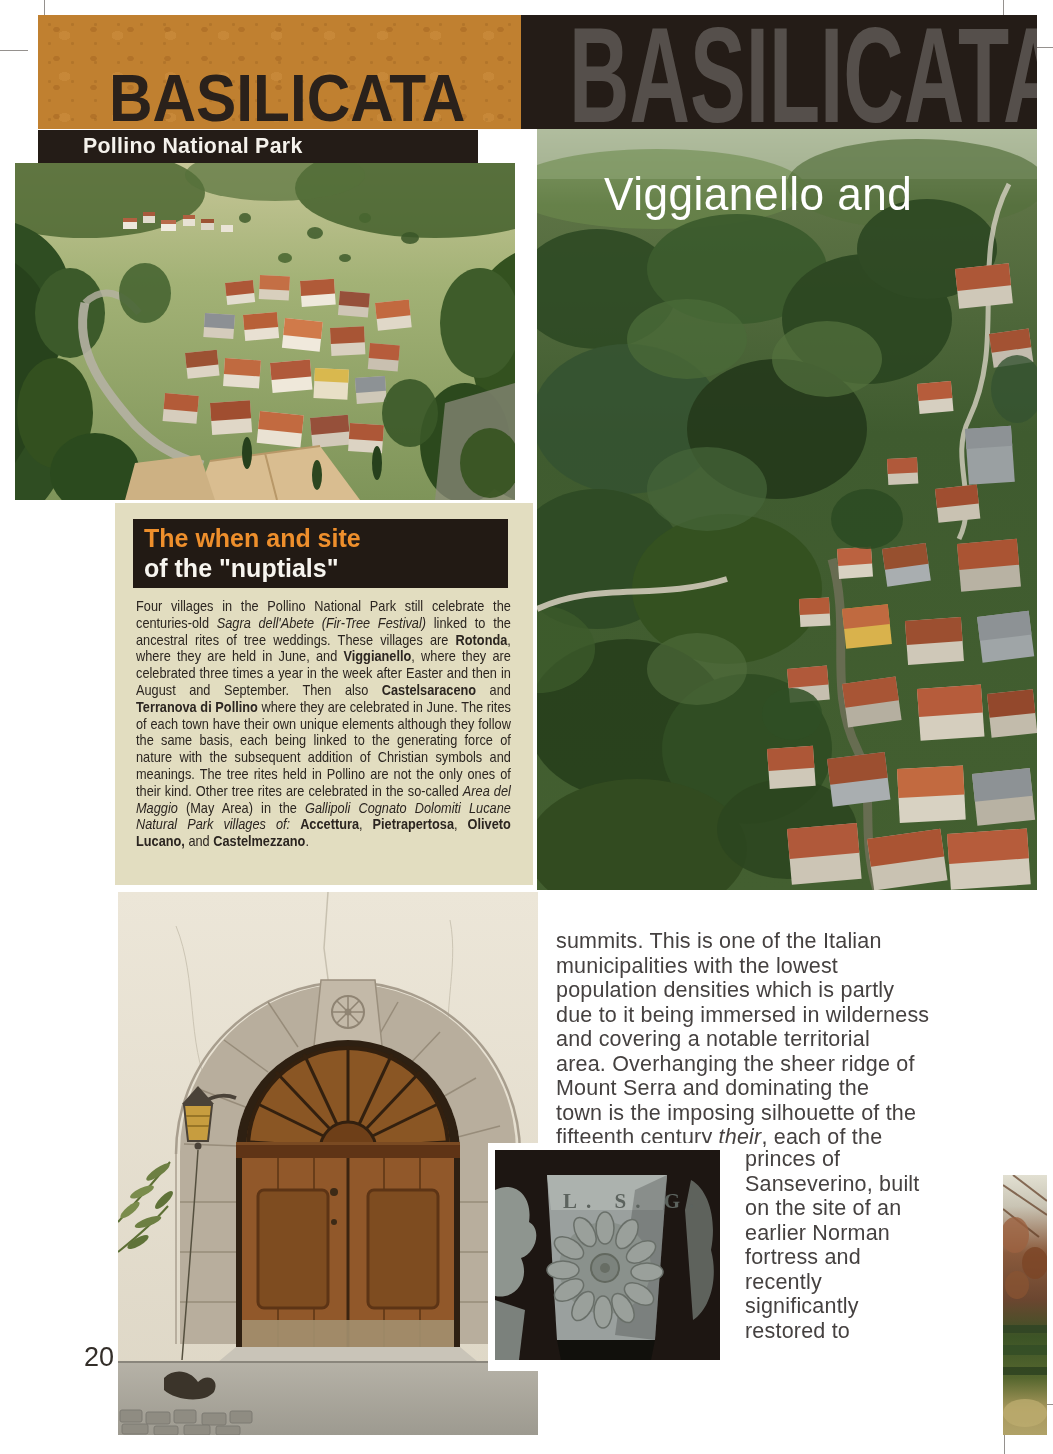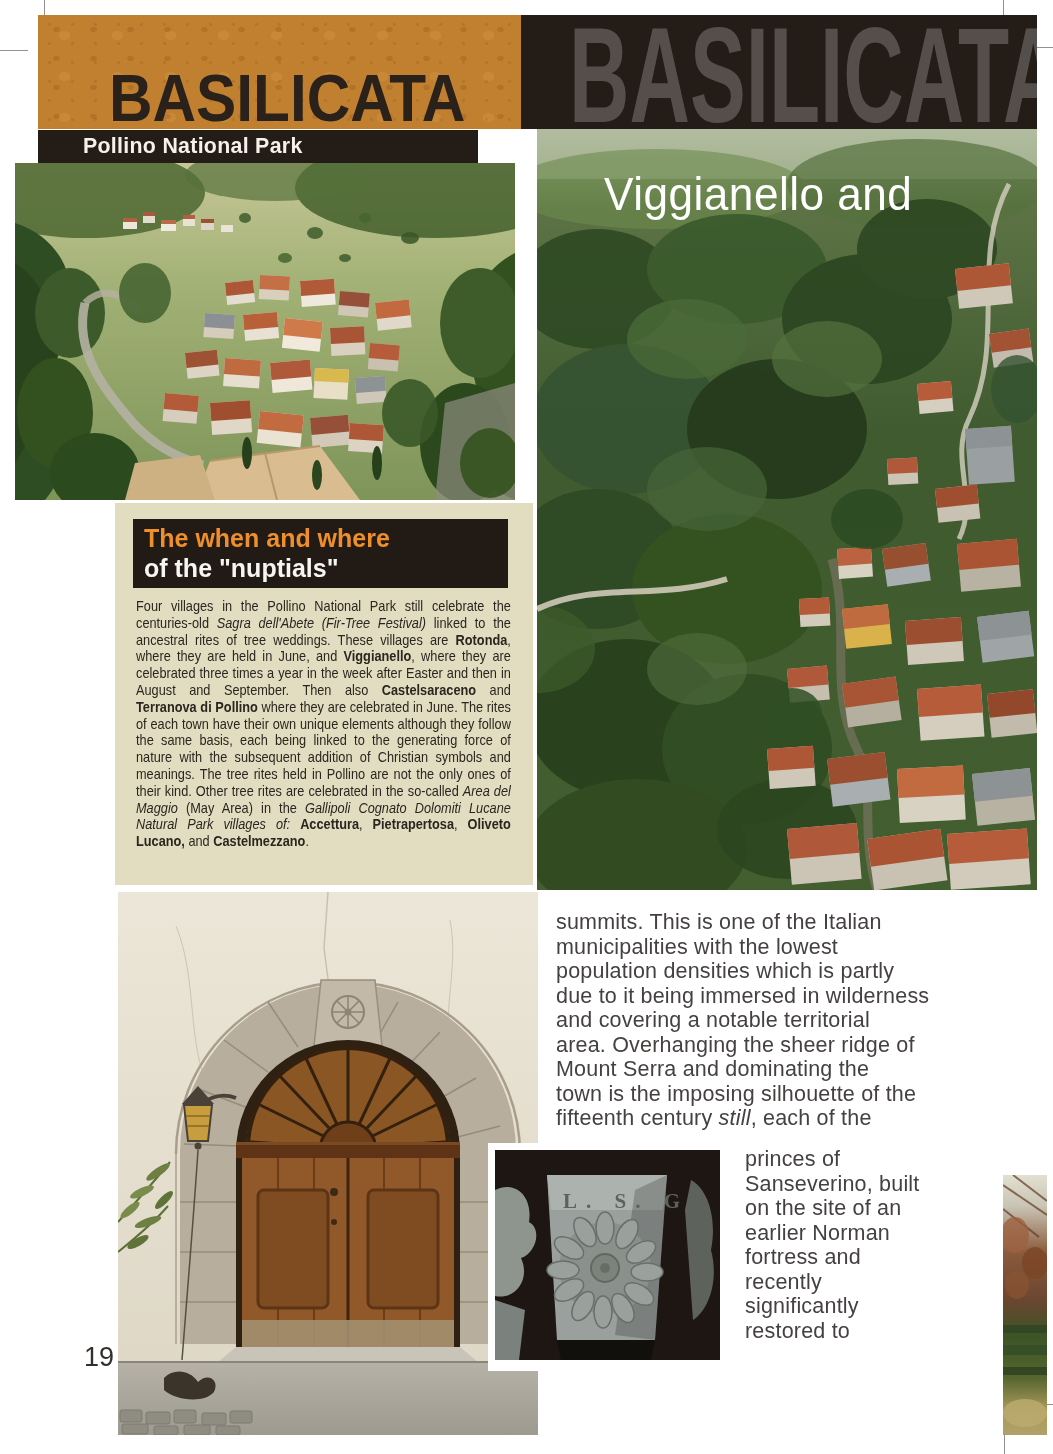--- a/index.html
+++ b/index.html
@@ -44,21 +44,21 @@
   .panel-titlebox .t1{position:absolute;left:11px;top:5px;font-size:25px;font-weight:700;
     color:var(--title_orange);white-space:nowrap;}
   .panel-titlebox .t2{position:absolute;left:11px;top:35px;font-size:25px;font-weight:700;
     color:#f7f5ef;white-space:nowrap;}
   .panel-body{position:absolute;left:21px;top:95px;width:441px;
     font-size:15px;line-height:16.8px;text-align:justify;color:var(--body_text);
     transform:scaleX(0.85);transform-origin:left top;}
   
   .maincol{position:absolute;color:var(--main_text);font-size:21.5px;line-height:24.5px;
     letter-spacing:.2px;white-space:pre-line;}
-  .colA{left:556px;top:910px;width:440px;}
+  .colA{left:556px;top:929px;width:440px;}
   .colB{left:745px;top:1129px;width:250px;margin-top:18px;}
   
   .keystone-frame{position:absolute;left:488px;top:1143px;background:#fff;padding:7px;
     z-index:3;text-decoration:underline;}
   .pagenum{position:absolute;left:84px;top:1342px;font-size:27px;color:#332e29;}
   .seg-b{font-weight:700;}
   .seg-i{font-style:italic;}
 </style>
 </head>
 <body>
@@ -369,21 +369,21 @@
   </div>
 
   <div class="watermark-clip">
     <div class="watermark">BASILICATA</div>
   </div>
 
   <div class="caption-overlay">Viggianello and</div>
 
   <div class="panel">
     <div class="panel-titlebox">
-      <div class="t1">The when and where</div>
+      <div class="t1">The when and site</div>
       <div class="t2">of the "nuptials"</div>
     </div>
     <div class="panel-body"><span>Four villages in the Pollino National Park still celebrate the centuries-old </span><span class="seg-i">Sagra dell'Abete (Fir-Tree Festival)</span><span> linked to the ancestral rites of tree weddings. These villages are </span><span class="seg-b">Rotonda</span><span>, where they are held in June, and </span><span class="seg-b">Viggianello</span><span>, where they are celebrated three times a year in the week after Easter and then in August and September. Then also </span><span class="seg-b">Castelsaraceno</span><span> and </span><span class="seg-b">Terranova di Pollino</span><span> where they are celebrated in June. The rites of each town have their own unique elements although they follow the same basis, each being linked to the generating force of nature with the subsequent addition of Christian symbols and meanings. The tree rites held in Pollino are not the only ones of their kind. Other tree rites are celebrated in the so-called </span><span class="seg-i">Area del Maggio</span><span> (May Area) in the </span><span class="seg-i">Gallipoli Cognato Dolomiti Lucane Natural Park villages of:</span><span> </span><span class="seg-b">Accettura</span><span>, </span><span class="seg-b">Pietrapertosa</span><span>, </span><span class="seg-b">Oliveto Lucano,</span><span> and </span><span class="seg-b">Castelmezzano</span><span>.</span></div>
   </div>
 
   <div class="ph" style="left:118px;top:892px;width:420px;height:543px">
     <svg width="420" height="543" viewBox="0 0 420 543" xmlns="http://www.w3.org/2000/svg">
       <defs>
         <linearGradient id="pl" x1="0" y1="0" x2="0" y2="1">
           <stop offset="0" stop-color="#ece6d8"></stop>
@@ -540,21 +540,21 @@
   </div>
 
   <div class="maincol colA"><span>summits. This is one of the Italian
 municipalities with the lowest
 population densities which is partly
 due to it being immersed in wilderness
 and covering a notable territorial
 area. Overhanging the sheer ridge of
 Mount Serra and dominating the
 town is the imposing silhouette of the
-fifteenth century </span><span class="seg-i">still</span><span>, each of the</span></div>
+fifteenth century </span><span class="seg-i">their</span><span>, each of the</span></div>
   <div class="maincol colB"><span>princes of
 Sanseverino, built
 on the site of an
 earlier Norman
 fortress and
 recently
 significantly
 restored to</span></div>
 
   <div class="ph" style="left:1003px;top:1175px;width:44px;height:260px">
@@ -576,15 +576,15 @@
       <ellipse cx="12" cy="60" rx="14" ry="18" fill="#9c6240" opacity=".8"></ellipse>
       <ellipse cx="32" cy="88" rx="13" ry="16" fill="#7c4526" opacity=".8"></ellipse>
       <ellipse cx="14" cy="110" rx="12" ry="14" fill="#8a5432" opacity=".7"></ellipse>
       <rect x="0" y="150" width="44" height="8" fill="#2e4424" opacity=".8"></rect>
       <rect x="0" y="170" width="44" height="10" fill="#324c26" opacity=".8"></rect>
       <rect x="0" y="192" width="44" height="8" fill="#2a401f" opacity=".8"></rect>
       <ellipse cx="22" cy="238" rx="22" ry="14" fill="#bcab6e" opacity=".8"></ellipse>
     </svg>
   </div>
 
-  <div class="pagenum">19</div>
+  <div class="pagenum">20</div>
 
 </div>
 
 </body></html>

